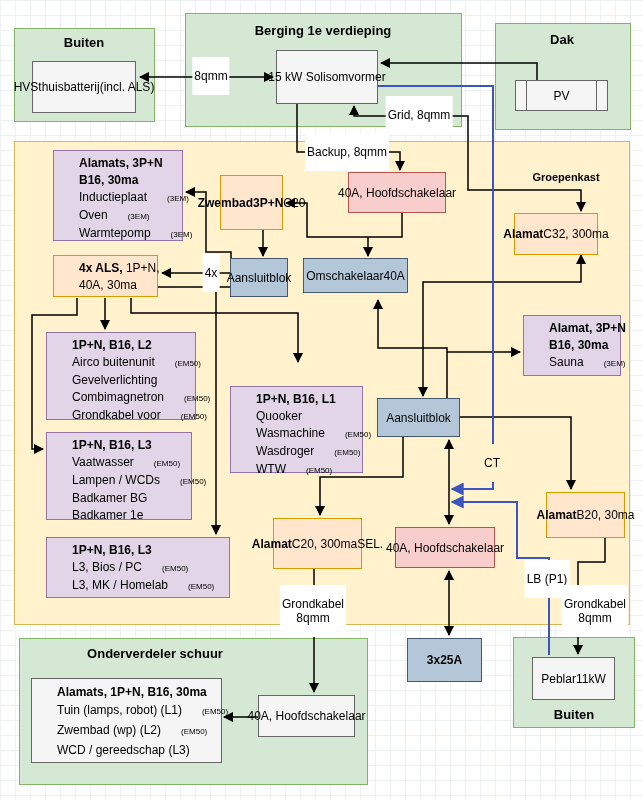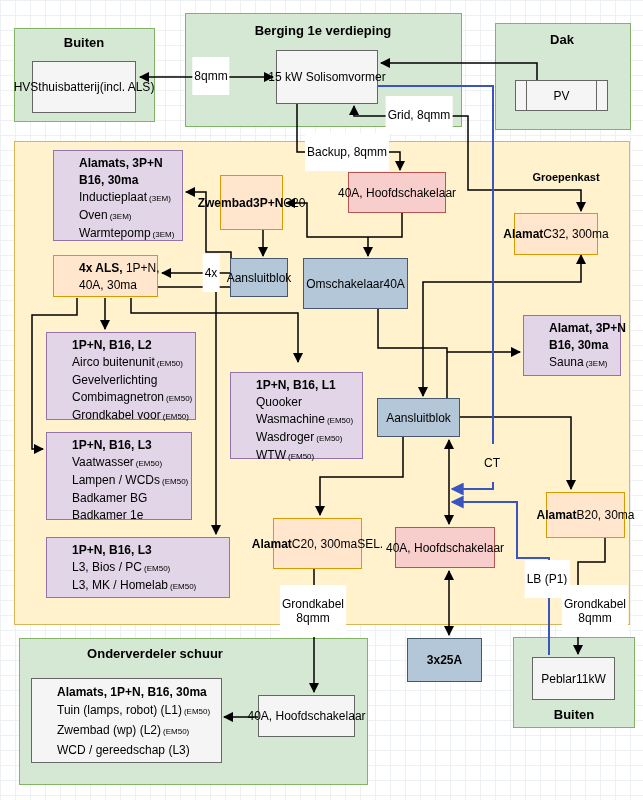--- a/index.html
+++ b/index.html
@@ -22,21 +22,21 @@
   .orange{background:#ffe6cc;border-color:#d79b00}
   .pink{background:#f8cecc;border-color:#b85450}
   .bluegray{background:#b3c7d9;border-color:#46586b}
   .white{background:#f5f5f5;border-color:#666666}
   .center{display:flex;flex-direction:row;align-items:center;justify-content:center;}
   .center .ln{line-height:16px}
   .left{padding:4px 25px 0}
   .ln{line-height:17px;white-space:nowrap}
   .lh18 .ln{line-height:18px}
   .b{font-weight:bold}
-  .sm{font-size:8px;margin-left:2px}
+  .sm{font-size:8px;margin-left:20px}
   .lbl{position:absolute;transform:translate(-50%,-50%);font-size:12px;background:#ffffff;
        padding:12px 2px;text-align:center;white-space:nowrap;line-height:14px}
   .onyellow{background:#fff2cc}
   .pvcap{position:absolute;top:0;bottom:0;width:0;border-left:1px solid #666}
 </style>
 </head>
 <body>
 
 <div class="stage">
 
@@ -139,40 +139,40 @@
   <div class="node orange left" style="left:53px;top:255px;width:105px;height:42px">
     <div class="ln"><span class="b">4x ALS,</span><span> 1P+N,</span></div>
     <div class="ln">40A, 30ma</div>
   </div>
 
   <div class="node bluegray center" style="left:230px;top:258px;width:58px;height:39px">
     <div class="ln">Aansluit</div>
     <div class="ln">blok</div>
   </div>
 
-  <div class="node bluegray center" style="left:303px;top:258px;width:105px;height:51px">
+  <div class="node bluegray center" style="left:303px;top:258px;width:105px;height:35px">
     <div class="ln">Omschakelaar</div>
     <div class="ln">40A</div>
   </div>
 
   <div class="node purple left" style="left:46px;top:332px;width:150px;height:88px">
     <div class="ln b">1P+N, B16, L2</div>
     <div class="ln"><span>Airco buitenunit</span><span class="sm">(EM50)</span></div>
     <div class="ln">Gevelverlichting</div>
     <div class="ln"><span>Combimagnetron</span><span class="sm">(EM50)</span></div>
     <div class="ln"><span>Grondkabel voor</span><span class="sm">(EM50)</span></div>
   </div>
 
   <div class="node purple left" style="left:523px;top:315px;width:98px;height:61px">
     <div class="ln b">Alamat, 3P+N</div>
     <div class="ln b">B16, 30ma</div>
     <div class="ln"><span>Sauna</span><span class="sm">(3EM)</span></div>
   </div>
 
-  <div class="node purple left" style="left:230px;top:372px;width:133px;height:87px">
+  <div class="node purple left" style="left:230px;top:386px;width:133px;height:87px">
     <div class="ln b">1P+N, B16, L1</div>
     <div class="ln">Quooker</div>
     <div class="ln"><span>Wasmachine</span><span class="sm">(EM50)</span></div>
     <div class="ln"><span>Wasdroger</span><span class="sm">(EM50)</span></div>
     <div class="ln"><span>WTW</span><span class="sm">(EM50)</span></div>
   </div>
 
   <div class="node bluegray center" style="left:377px;top:398px;width:83px;height:39px">
     <div class="ln">Aansluit</div>
     <div class="ln">blok</div>

